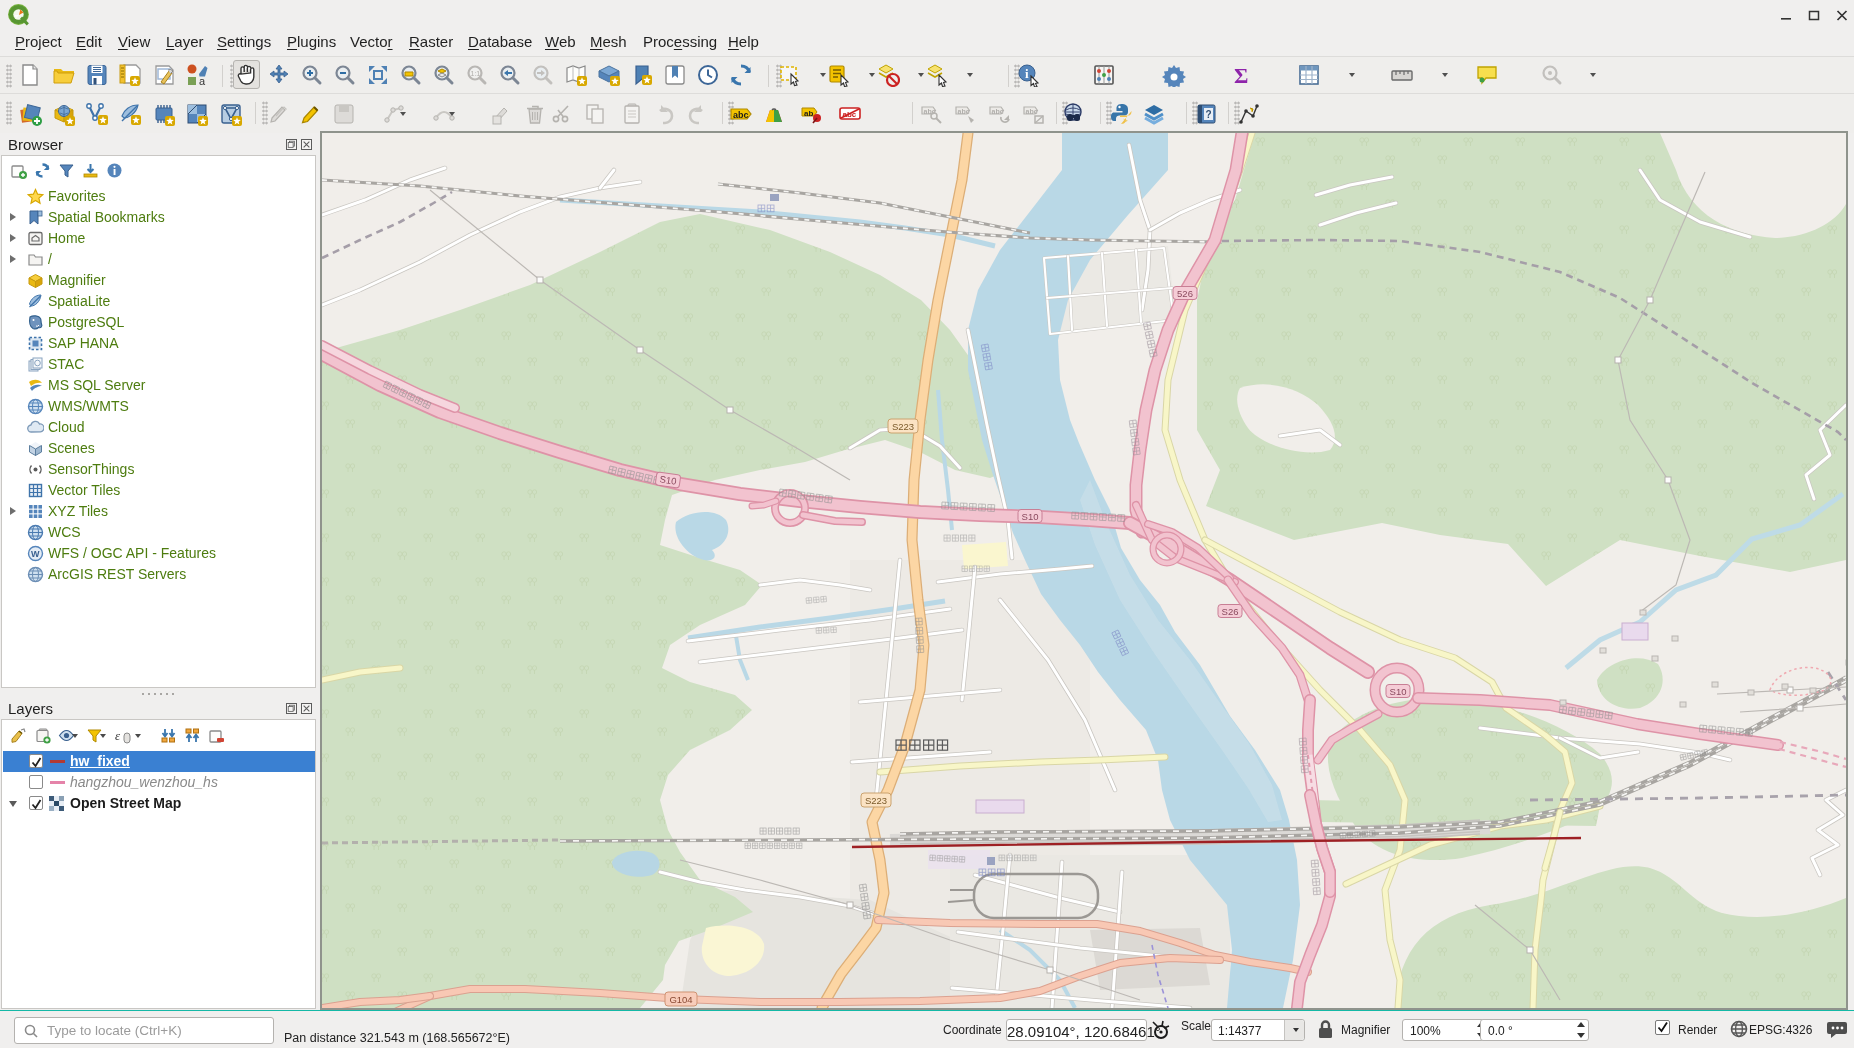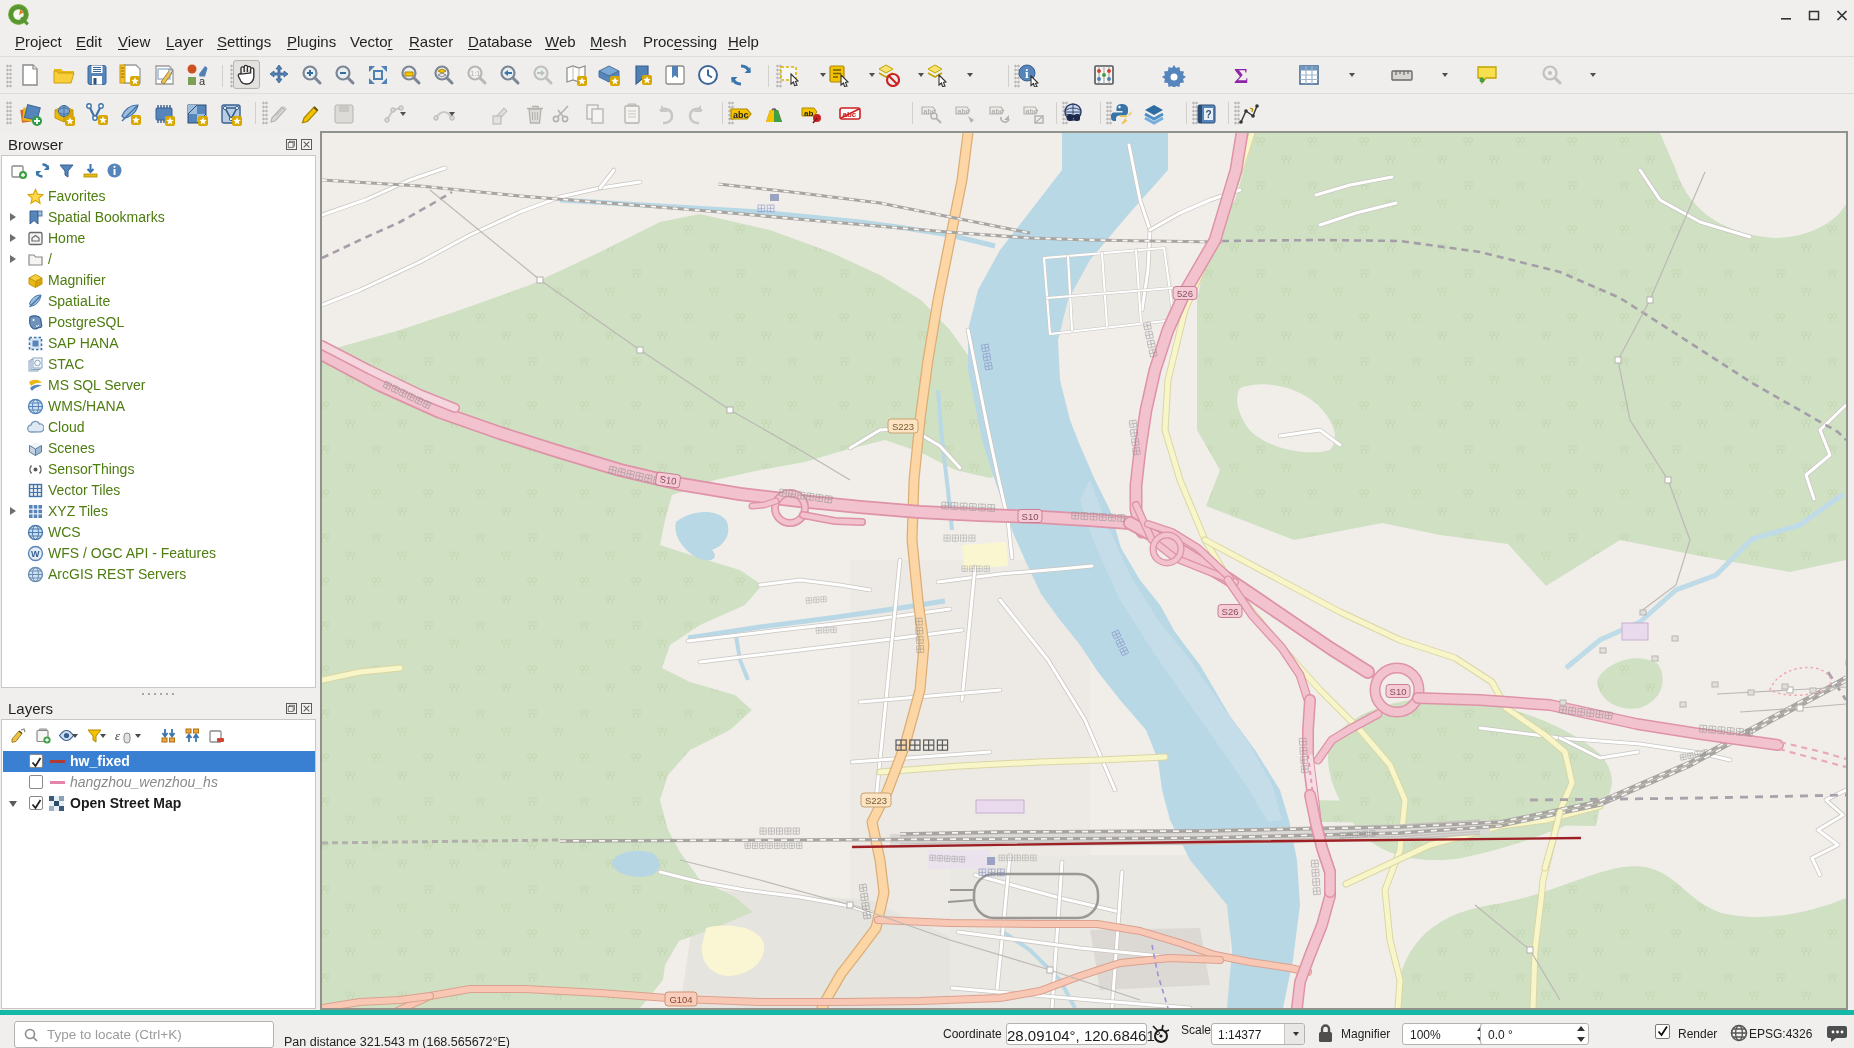--- a/index.html
+++ b/index.html
@@ -19,21 +19,21 @@
 #tb2 .dd{top:18px}
 #left{position:absolute;left:0;top:133px;width:317px;height:877px;background:#f0efee}
 .ptitle{position:absolute;left:8px;font-size:15px;color:#1f1f1f}
 .pbtn{position:absolute;width:11px;height:11px;border:1px solid #5c5c5c;background:#f5f4f3}
 .panelbody{position:absolute;left:1px;width:315px;background:#fff;border:1px solid #c9c7c4}
 .trow{position:absolute;left:0;width:100%;height:21px;font-size:14px;color:#4d7c0f}
 .trow .lbl{position:absolute;left:46px;top:2px;white-space:nowrap}
 .tic{position:absolute;left:25px;top:2px;width:17px;height:17px}
 .exp{position:absolute;left:8px;top:6px;width:0;height:0;border-top:4.5px solid transparent;border-bottom:4.5px solid transparent;border-left:6px solid #6e6e6e}
 .cb{position:absolute;width:14px;height:14px;background:#fff;border:1px solid #8a8a8a;border-radius:2px}
-#statusbar{position:absolute;left:0;top:1010px;width:1854px;height:38px;background:#f0efee;border-top:5px solid #14b8a6;font-size:12px;color:#222;white-space:nowrap}
+#statusbar{position:absolute;left:0;top:1010px;width:1854px;height:38px;background:#f0efee;border-top:1px solid #14b8a6;font-size:12px;color:#222;white-space:nowrap}
 .sbox{position:absolute;background:#fff;border:1px solid #b4b2af;border-radius:3px}
 #map{position:absolute;left:320px;top:131px;width:1528px;height:879px;border:2px solid #8f938c;background:#f1eeea;overflow:hidden}
 #msgbar{position:absolute;left:0px;top:0px;width:1524px;height:40px;background:#ddecd2;border-bottom:2px solid #8e9c88;font-size:15px;color:#1b1b1b}
 </style></head>
 <body>
 
 <div id="titlebar">
   <svg style="position:absolute;left:7px;top:3px" width="25" height="25" viewBox="0 0 24 24">
       <circle cx="11" cy="11" r="10" fill="#78b33e"></circle>
       <circle cx="11" cy="11" r="9.2" fill="#589632"></circle>
@@ -585,21 +585,21 @@
           <path d="M3 11 C7 7 12 7 15 9 C12 9 7 11 5 14Z" fill="#5585bb"></path>
         </svg>
         <span class="lbl">MS SQL Server</span>
       </div>
 <div class="trow" style="top:240px">
         <svg class="tic" viewBox="0 0 17 17">
           <circle cx="8.5" cy="8.5" r="7" fill="#cfe0f0" stroke="#5585bb" stroke-width="1.4"></circle>
           <ellipse cx="8.5" cy="8.5" rx="3" ry="7" fill="none" stroke="#5585bb" stroke-width="1"></ellipse>
           <path d="M1.5 8.5 h14 M2.6 5 h11.8 M2.6 12 h11.8" stroke="#5585bb" stroke-width="1" fill="none"></path>
         </svg>
-        <span class="lbl">WMS/HANA</span>
+        <span class="lbl">WMS/WMTS</span>
       </div>
 <div class="trow" style="top:261px">
         <svg class="tic" viewBox="0 0 17 17">
           <path d="M4.5 13 a3.5 3.5 0 0 1 -.5 -7 a4.5 4.5 0 0 1 8.5 -1 a3.8 3.8 0 0 1 1 7.8Z" fill="#dfe9f3" stroke="#7c99b8" stroke-width="1.3"></path>
         </svg>
         <span class="lbl">Cloud</span>
       </div>
 <div class="trow" style="top:282px">
         <svg class="tic" viewBox="0 0 17 17">
           <path d="M2.5 5.5 L8.5 2 L14.5 5.5 L8.5 9Z" fill="#f0f4f9" stroke="#5d7globe" stroke-width="1"></path>
@@ -712,21 +712,21 @@
         <rect x="9" y="11" width="7" height="4" rx="1" fill="#d04434"></rect>
       </svg>
 <span style="position:absolute;left:70px;top:14px;width:0;height:0;border-left:3.5px solid transparent;border-right:3.5px solid transparent;border-top:4.5px solid #4a4a4a"></span>
 <span style="position:absolute;left:98px;top:14px;width:0;height:0;border-left:3.5px solid transparent;border-right:3.5px solid transparent;border-top:4.5px solid #4a4a4a"></span>
 <span style="position:absolute;left:133px;top:14px;width:0;height:0;border-left:3.5px solid transparent;border-right:3.5px solid transparent;border-top:4.5px solid #4a4a4a"></span>
 <div style="position:absolute;left:1px;top:31px;width:312px;height:21px;background:#3a80d2"></div>
 <span class="cb" style="left:27px;top:34px"><svg width="13" height="13" viewBox="0 0 13 13">
           <path d="M2.5 6.5 L5.5 10 L10.5 2" fill="none" stroke="#222" stroke-width="1.8"></path>
         </svg></span>
 <span style="position:absolute;left:48px;top:40px;width:15px;height:3px;background:#b23a34"></span>
-<span style="position:absolute;left:68px;top:33px;font-size:14px;font-weight:bold;color:#fff;">hw_fixed</span>
+<span style="position:absolute;left:68px;top:33px;font-size:14px;font-weight:bold;color:#fff;text-decoration:underline">hw_fixed</span>
 <span class="cb" style="left:27px;top:55px"></span>
 <span style="position:absolute;left:48px;top:61px;width:15px;height:3px;background:#e583a9"></span>
 <span style="position:absolute;left:68px;top:54px;font-size:14px;font-style:italic;color:#8a8a8a">hangzhou_wenzhou_hs</span>
 <span style="position:absolute;left:7px;top:81px;width:0;height:0;border-left:4.5px solid transparent;border-right:4.5px solid transparent;border-top:6px solid #5a5a5a"></span>
 <span class="cb" style="left:27px;top:76px"><svg width="13" height="13" viewBox="0 0 13 13">
           <path d="M2.5 6.5 L5.5 10 L10.5 2" fill="none" stroke="#222" stroke-width="1.8"></path>
         </svg></span>
 <svg style="position:absolute;left:47px;top:76px" width="15" height="15" viewBox="0 0 15 15">
         <rect width="15" height="15" fill="#e8eef5"></rect>
         <rect x="0" y="0" width="5" height="5" fill="#3c5a78"></rect>

